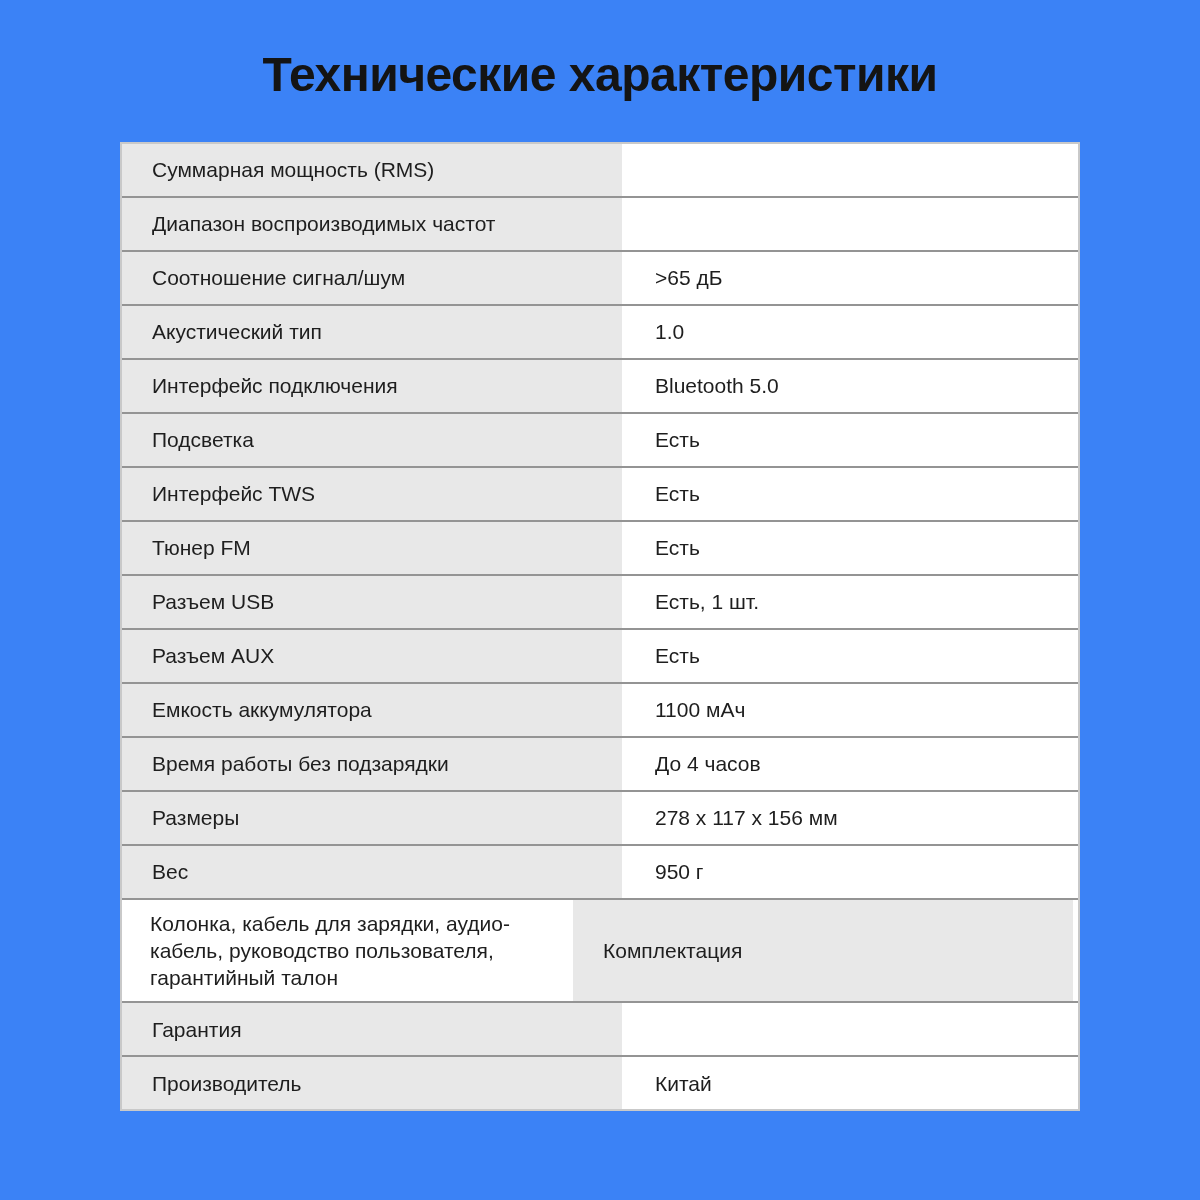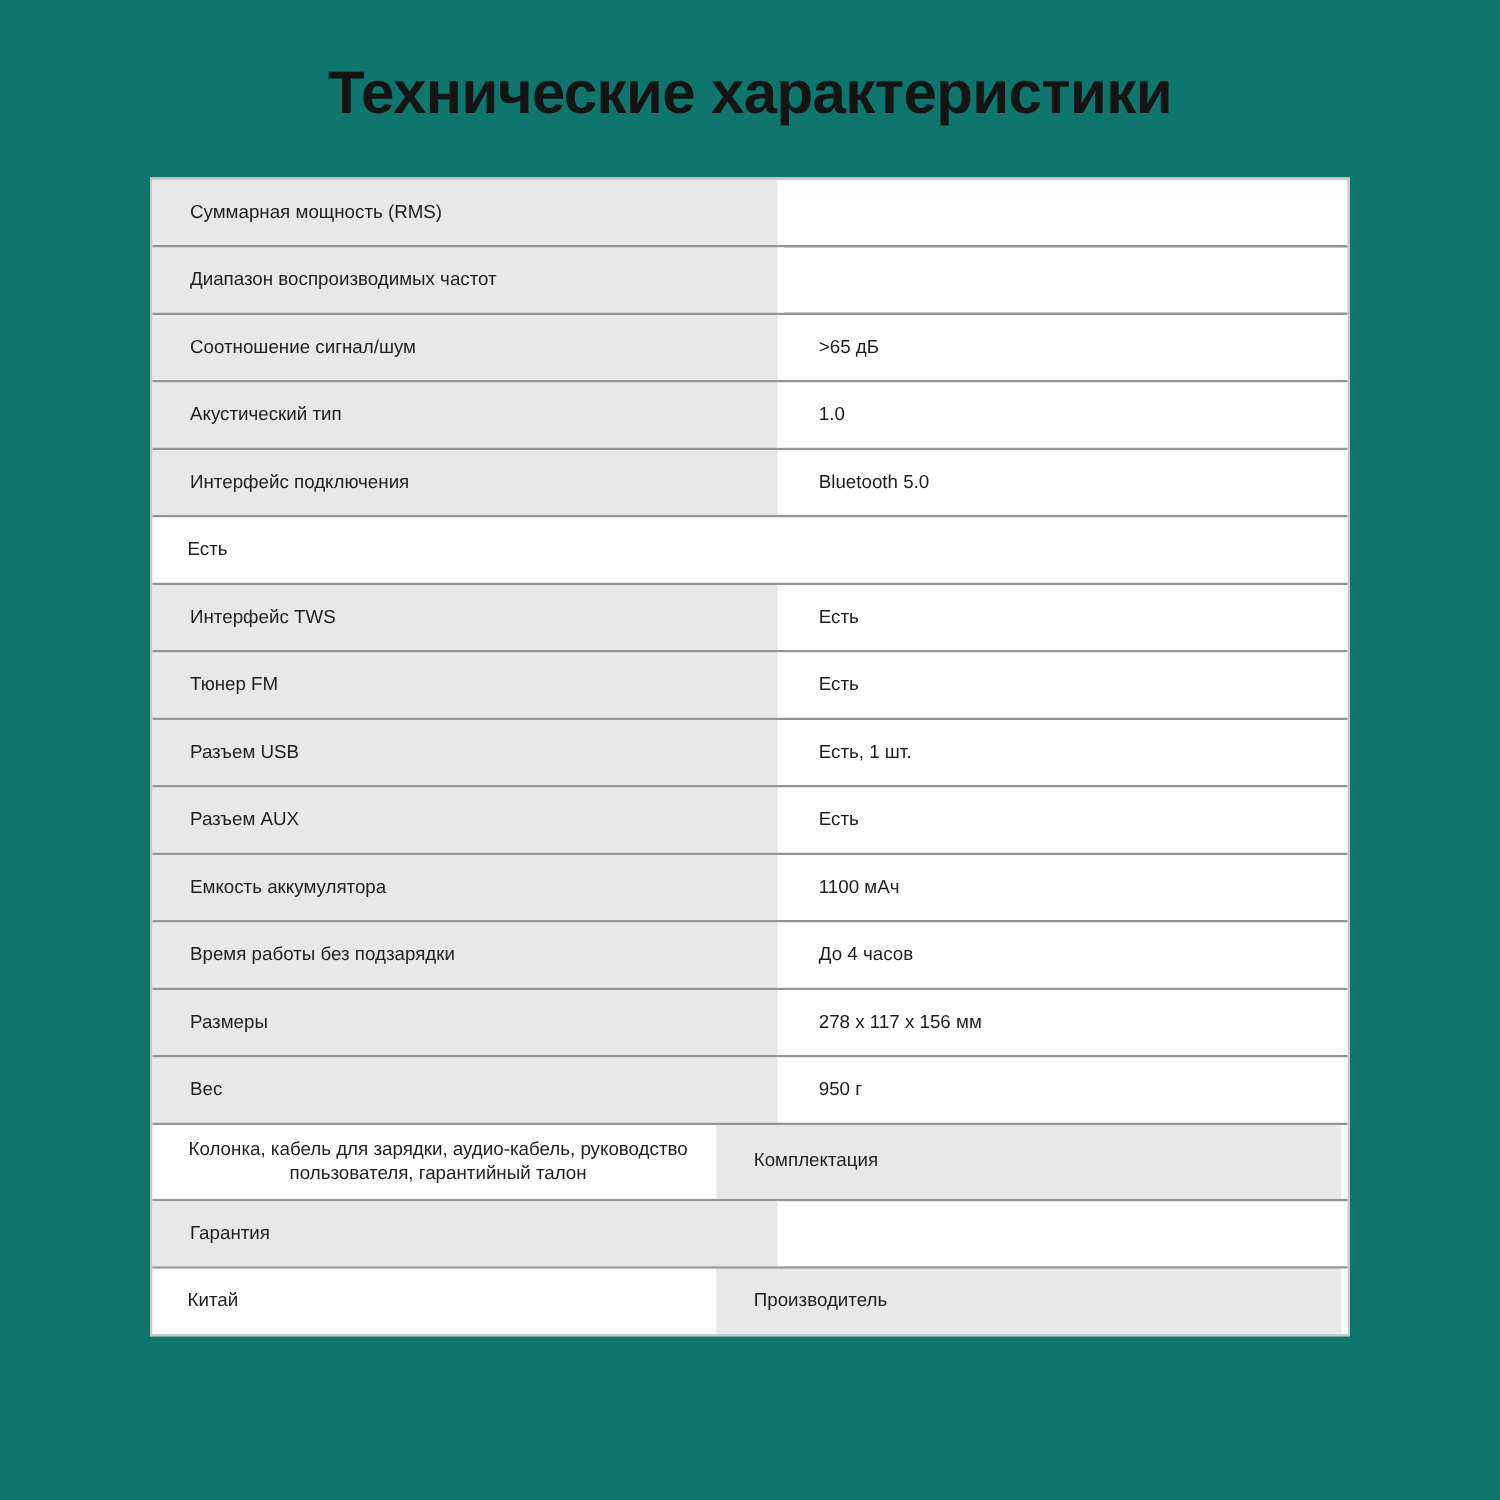--- a/index.html
+++ b/index.html
@@ -8,21 +8,21 @@
     background: #ffffff;
     width: 1200px;
     height: 1200px;
     font-family: "Liberation Sans", sans-serif;
     color: #1e1e1e;
     -webkit-font-smoothing: antialiased;
   }
   .page {
     width: 1200px;
     height: 1200px;
-    background: #0f766e;
+    background: #3b82f6;
     box-sizing: border-box;
     overflow: hidden;
   }
   .page-title {
     margin: 0;
     padding-top: 46px;
     text-align: center;
     font-size: 48px;
     font-weight: 600;
     letter-spacing: -0.5px;
@@ -41,23 +41,22 @@
     align-items: stretch;
     min-height: 52px;
   }
   .spec-row + .spec-row {
     border-top: 2px solid #949494;
   }
   .cell {
     display: flex;
     align-items: center;
     box-sizing: border-box;
-    font-size: 15px;
+    font-size: 21px;
     line-height: 1.3;
-    text-align: center;
   }
   .cell.label {
     width: 505px;
     flex: 0 0 505px;
     background: #e8e8e8;
     border-right: 5px solid #ffffff;
     padding: 10px 18px 10px 30px;
     color: #1e1e1e;
   }
   .cell.value {
@@ -93,20 +92,21 @@
       <div class="cell label">Акустический тип</div>
       <div class="cell value">1.0</div>
     </div>
 
     <div class="spec-row">
       <div class="cell label">Интерфейс подключения</div>
       <div class="cell value">Bluetooth 5.0</div>
     </div>
 
     <div class="spec-row">
+      <div class="cell label">Подсветка</div>
       <div class="cell value">Есть</div>
     </div>
 
     <div class="spec-row">
       <div class="cell label">Интерфейс TWS</div>
       <div class="cell value">Есть</div>
     </div>
 
     <div class="spec-row">
       <div class="cell label">Тюнер FM</div>
@@ -146,18 +146,18 @@
     <div class="spec-row">
       <div class="cell value">Колонка, кабель для зарядки, аудио-кабель, руководство пользователя, гарантийный талон</div>
       <div class="cell label">Комплектация</div>
     </div>
 
     <div class="spec-row">
       <div class="cell label">Гарантия</div>
     </div>
 
     <div class="spec-row">
+      <div class="cell label">Производитель</div>
       <div class="cell value">Китай</div>
-      <div class="cell label">Производитель</div>
     </div>
 
   </div>
 </div>
 
 </body></html>

